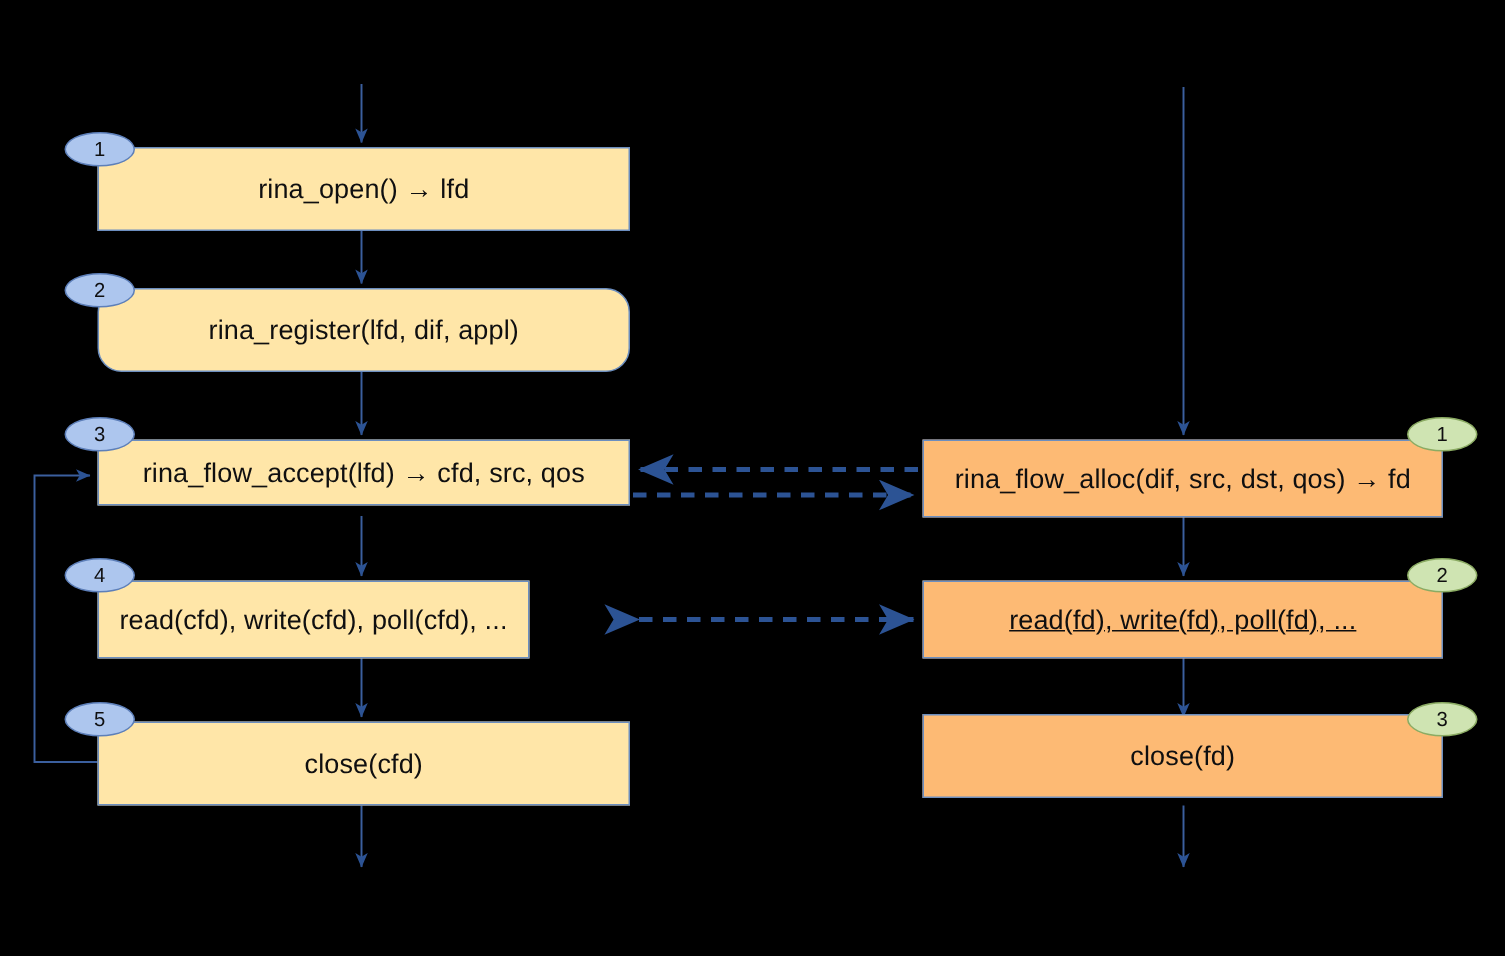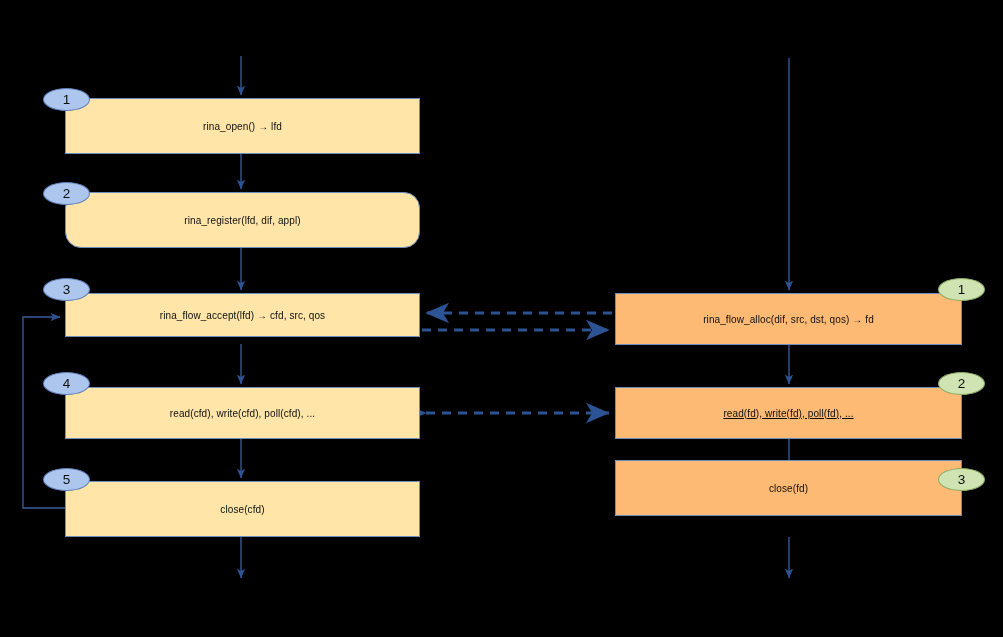--- a/index.html
+++ b/index.html
@@ -27,21 +27,21 @@
     height: 637px;
     pointer-events: none;
   }
   .node {
     position: absolute;
     box-sizing: border-box;
     display: flex;
     align-items: center;
     justify-content: center;
     border: 1px solid #6c8ebf;
-    font-size: 10px;
+    font-size: 18px;
     color: #0f0f10;
     letter-spacing: 0.1px;
     white-space: nowrap;
   }
   .node.server {
     background: #ffe6a8;
   }
   .node.client {
     background: #fdba74;
   }
@@ -125,21 +125,21 @@
     <span>2</span>
   </div>
 
   <div class="node server" style="left:65px; top:293px; width:355px; height:44px;">
     <span>rina_flow_accept(lfd) → cfd, src, qos</span>
   </div>
   <div class="badge server-badge" style="left:43px; top:278px;">
     <span>3</span>
   </div>
 
-  <div class="node server" style="left:65px; top:387px; width:355px; height:52px;">
+  <div class="node server" style="left:65px; top:387px; width:288px; height:52px;">
     <span>read(cfd), write(cfd), poll(cfd), ...</span>
   </div>
   <div class="badge server-badge" style="left:43px; top:372px;">
     <span>4</span>
   </div>
 
   <div class="node server" style="left:65px; top:481px; width:355px; height:56px;">
     <span>close(cfd)</span>
   </div>
   <div class="badge server-badge" style="left:43px; top:468px;">
@@ -153,20 +153,20 @@
     <span>1</span>
   </div>
 
   <div class="node client" style="left:615px; top:387px; width:347px; height:52px;text-decoration:underline;">
     <span>read(fd), write(fd), poll(fd), ...</span>
   </div>
   <div class="badge client-badge" style="left:938px; top:372px;">
     <span>2</span>
   </div>
 
-  <div class="node client" style="left:615px; top:460px; width:347px; height:56px;">
+  <div class="node client" style="left:615px; top:476px; width:347px; height:56px;">
     <span>close(fd)</span>
   </div>
   <div class="badge client-badge" style="left:938px; top:468px;">
     <span>3</span>
   </div>
 
 </div>
 
 </body></html>

